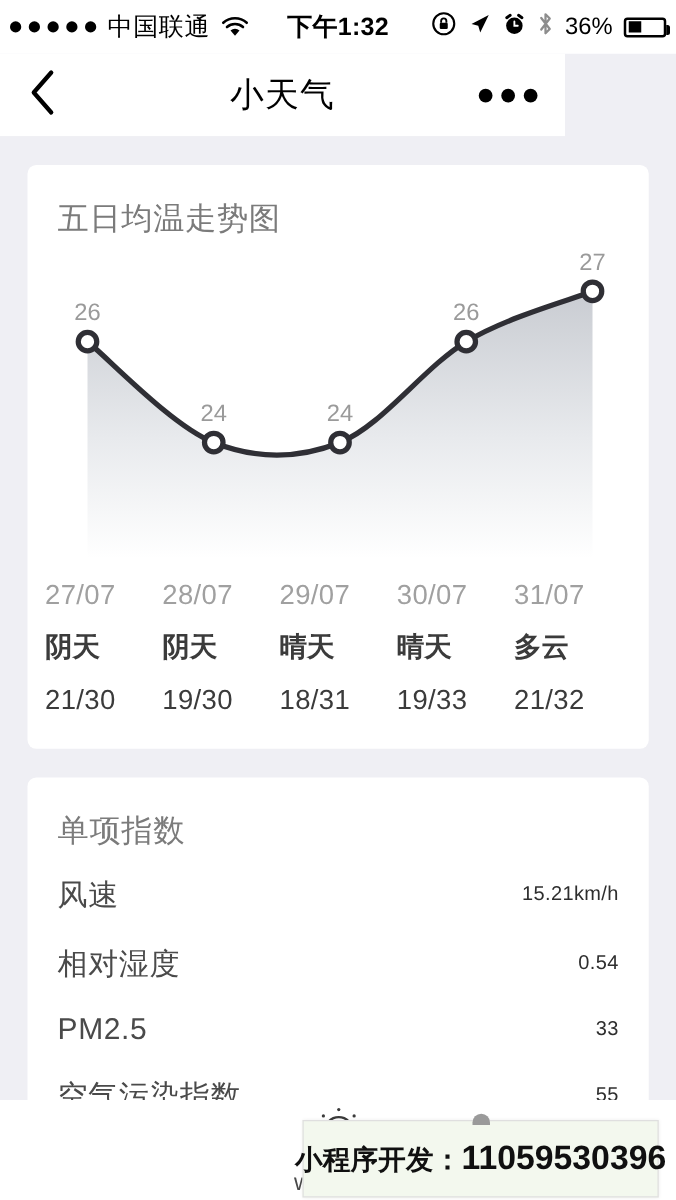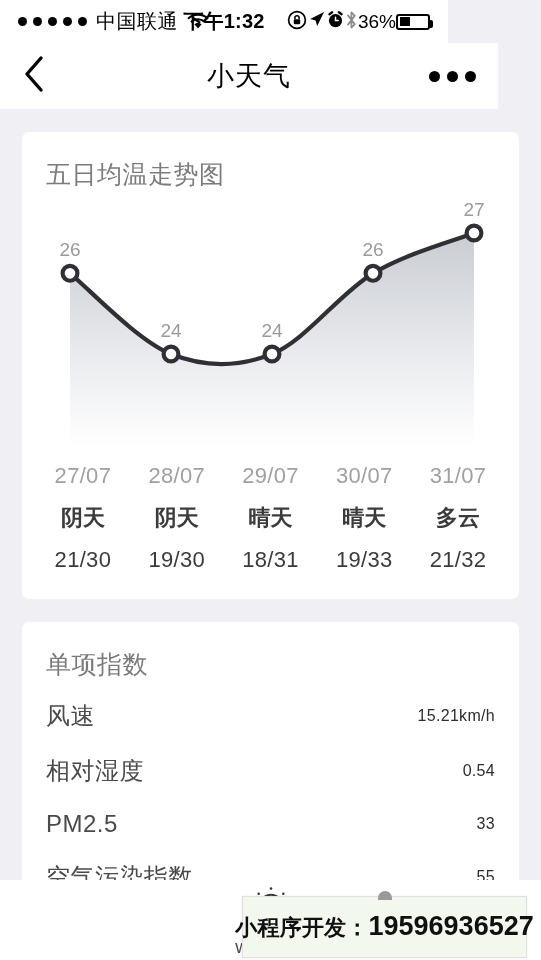--- a/index.html
+++ b/index.html
@@ -7,40 +7,40 @@
     width:541px; height:960px;
     overflow:hidden;
     background:#efeff4;
     font-family:"Liberation Sans","DejaVu Sans",sans-serif;
     -webkit-font-smoothing:antialiased;
   }
   .phone { position:relative; width:541px; height:960px; background:#efeff4; }
 
   
   .statusbar{
-    position:absolute; top:0; left:0; width:448px; height:43px;
+    position:absolute; top:0; left:0; width:541px; height:43px;
     background:#ffffff; display:flex; align-items:center;
-    padding:0 18px; color:#000;
+    padding:0 8px; color:#000;
   }
   .sb-left{ display:flex; align-items:center; gap:9px; flex:1; }
   .dots{ display:flex; gap:6px; align-items:center; }
   .dots i{ width:9px;height:9px;border-radius:50%;background:#000;display:block; }
   .carrier{ font-size:20px; letter-spacing:.5px; }
   .wifi{ width:22px;height:17px; position:relative; display:inline-block; }
   .wifi svg{ display:block; }
   .sb-center{ position:absolute; left:0; right:0; text-align:center; font-size:20px; font-weight:bold; letter-spacing:.2px; pointer-events:none;}
-  .sb-right{ display:flex; align-items:center; justify-content:flex-end; flex:1; z-index:2;}
+  .sb-right{ display:flex; align-items:center; gap:9px; justify-content:flex-end; flex:1; z-index:2;}
   .battpct{ font-size:19px; }
   .batt{ width:34px;height:16px;border:2px solid #000;border-radius:3px;position:relative;display:inline-block; }
   .batt::after{ content:""; position:absolute; right:-5px; top:4px; width:3px;height:8px;background:#000;border-radius:0 2px 2px 0;}
   .batt i{ position:absolute; left:1.5px; top:1.5px; bottom:1.5px; width:36%; background:#000; display:block;}
 
   
   .navbar{
-    position:absolute; top:43px; left:0; width:498px; height:66px;
+    position:absolute; top:43px; left:0; width:452px; height:66px;
     background:#ffffff; display:flex; align-items:center; padding:0 22px;
   }
   .nav-back{ width:46px; height:46px; display:flex; align-items:center; justify-content:flex-start; cursor:pointer;}
   .nav-title{
     position:absolute; left:0; right:0; text-align:center;
     font-size:27px; color:#000; pointer-events:none; letter-spacing:1px;
   }
   .nav-more{ margin-left:auto; display:flex; gap:7px; align-items:center; z-index:2; cursor:pointer;}
   .nav-more i{ width:11px;height:11px;border-radius:50%;background:#000;display:block; }
 
@@ -59,21 +59,21 @@
   
   .chart-wrap{ position:relative; width:497px; height:260px; margin:0 auto; }
   .chart-wrap svg{ display:block; }
   .pt-label{
     font-size:19px; fill:#9a9a9a; text-anchor:middle;
     font-family:"Liberation Sans","DejaVu Sans",sans-serif;
   }
 
   
   .days{ display:flex; padding:0 14px 26px 14px; }
-  .day{ flex:1; text-align:center; }
+  .day{ flex:1; }
   .day .d-date{ font-size:22px; color:#a0a0a0; padding:6px 0 14px; letter-spacing:.3px;}
   .day .d-cond{ font-size:22px; color:#3b3b3b; padding-bottom:14px;font-weight:bold; }
   .day .d-temp{ font-size:22px; color:#3b3b3b; letter-spacing:.3px;}
 
   
   .idx-list{ padding:2px 24px 20px 24px; }
   .idx-row{
     display:flex; align-items:center; justify-content:space-between;
     padding:11px 0 12px 0;
   }
@@ -291,17 +291,17 @@
           <circle cx="10.7" cy="35.3" r="1.3" fill="#3b3b3b"></circle>
         </svg>
       </span>
       <span class="tab-label">weather</span>
     </div>
   </div>
 
   <div class="promo">
     <div class="promo-notch"></div>
     <div class="promo-text">
-      <span>小程序开发：</span><b>19596936527</b>
+      <span>小程序开发：</span><b>11059530396</b>
     </div>
   </div>
 
 </div>
 
 </body></html>

